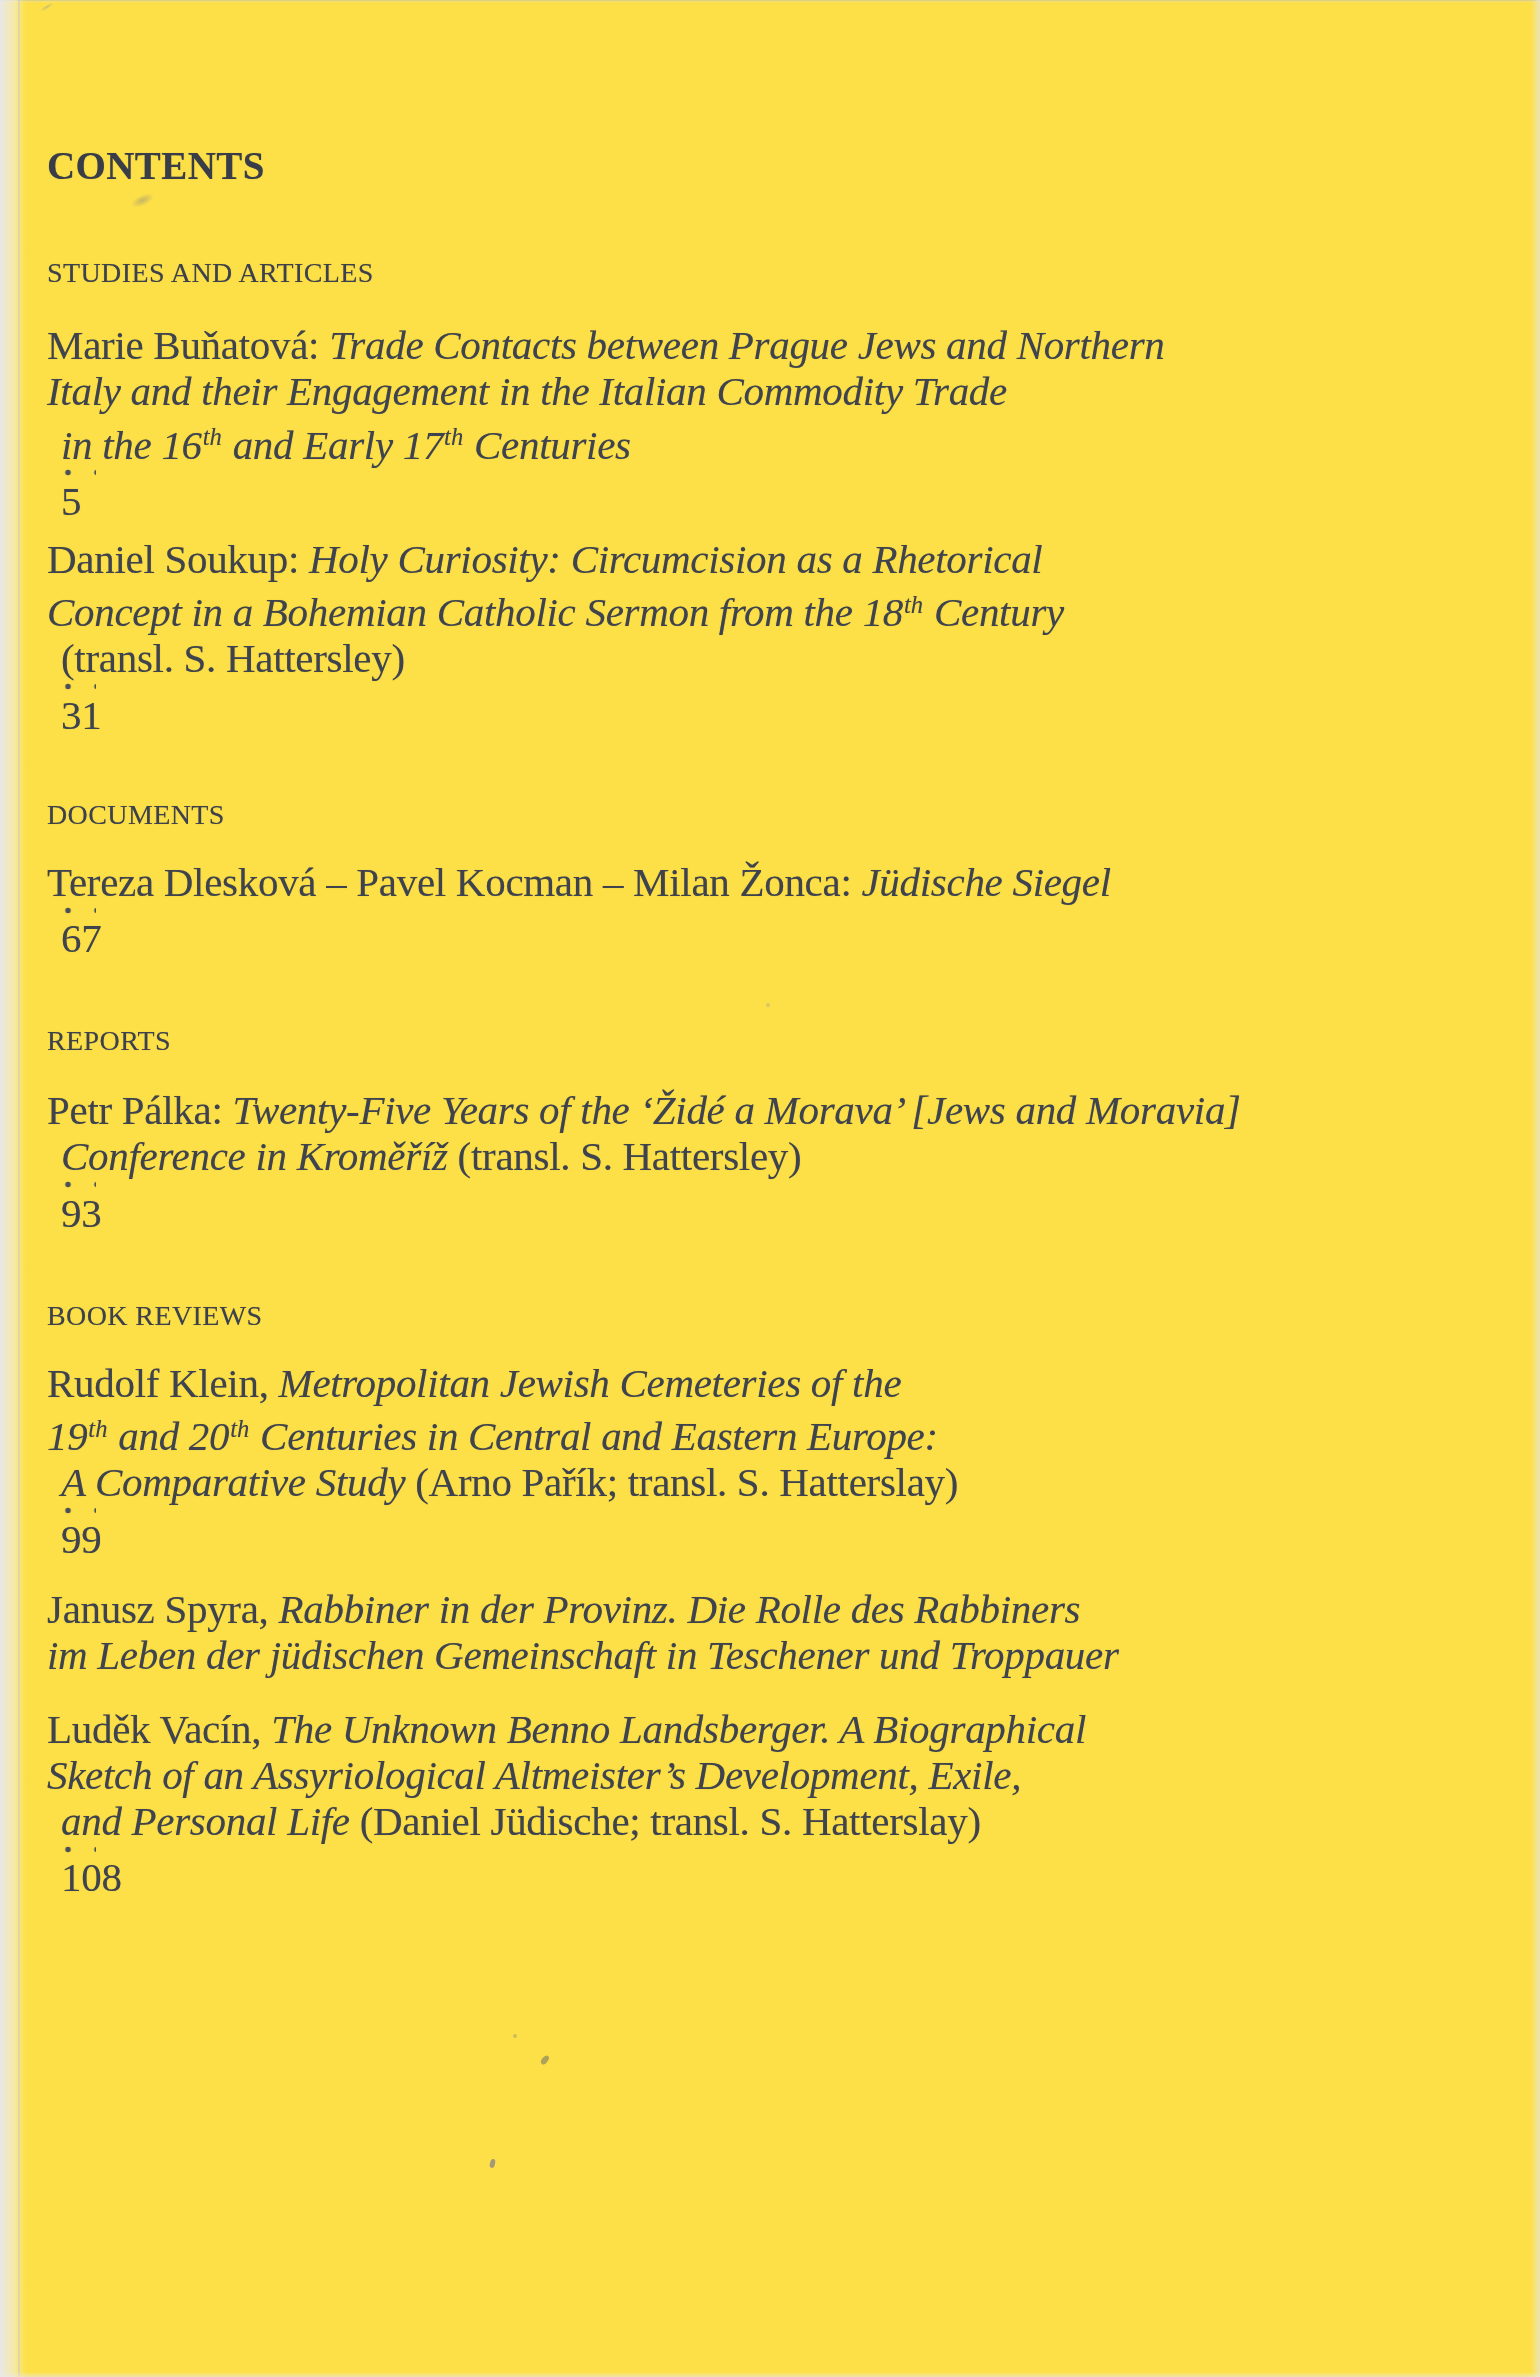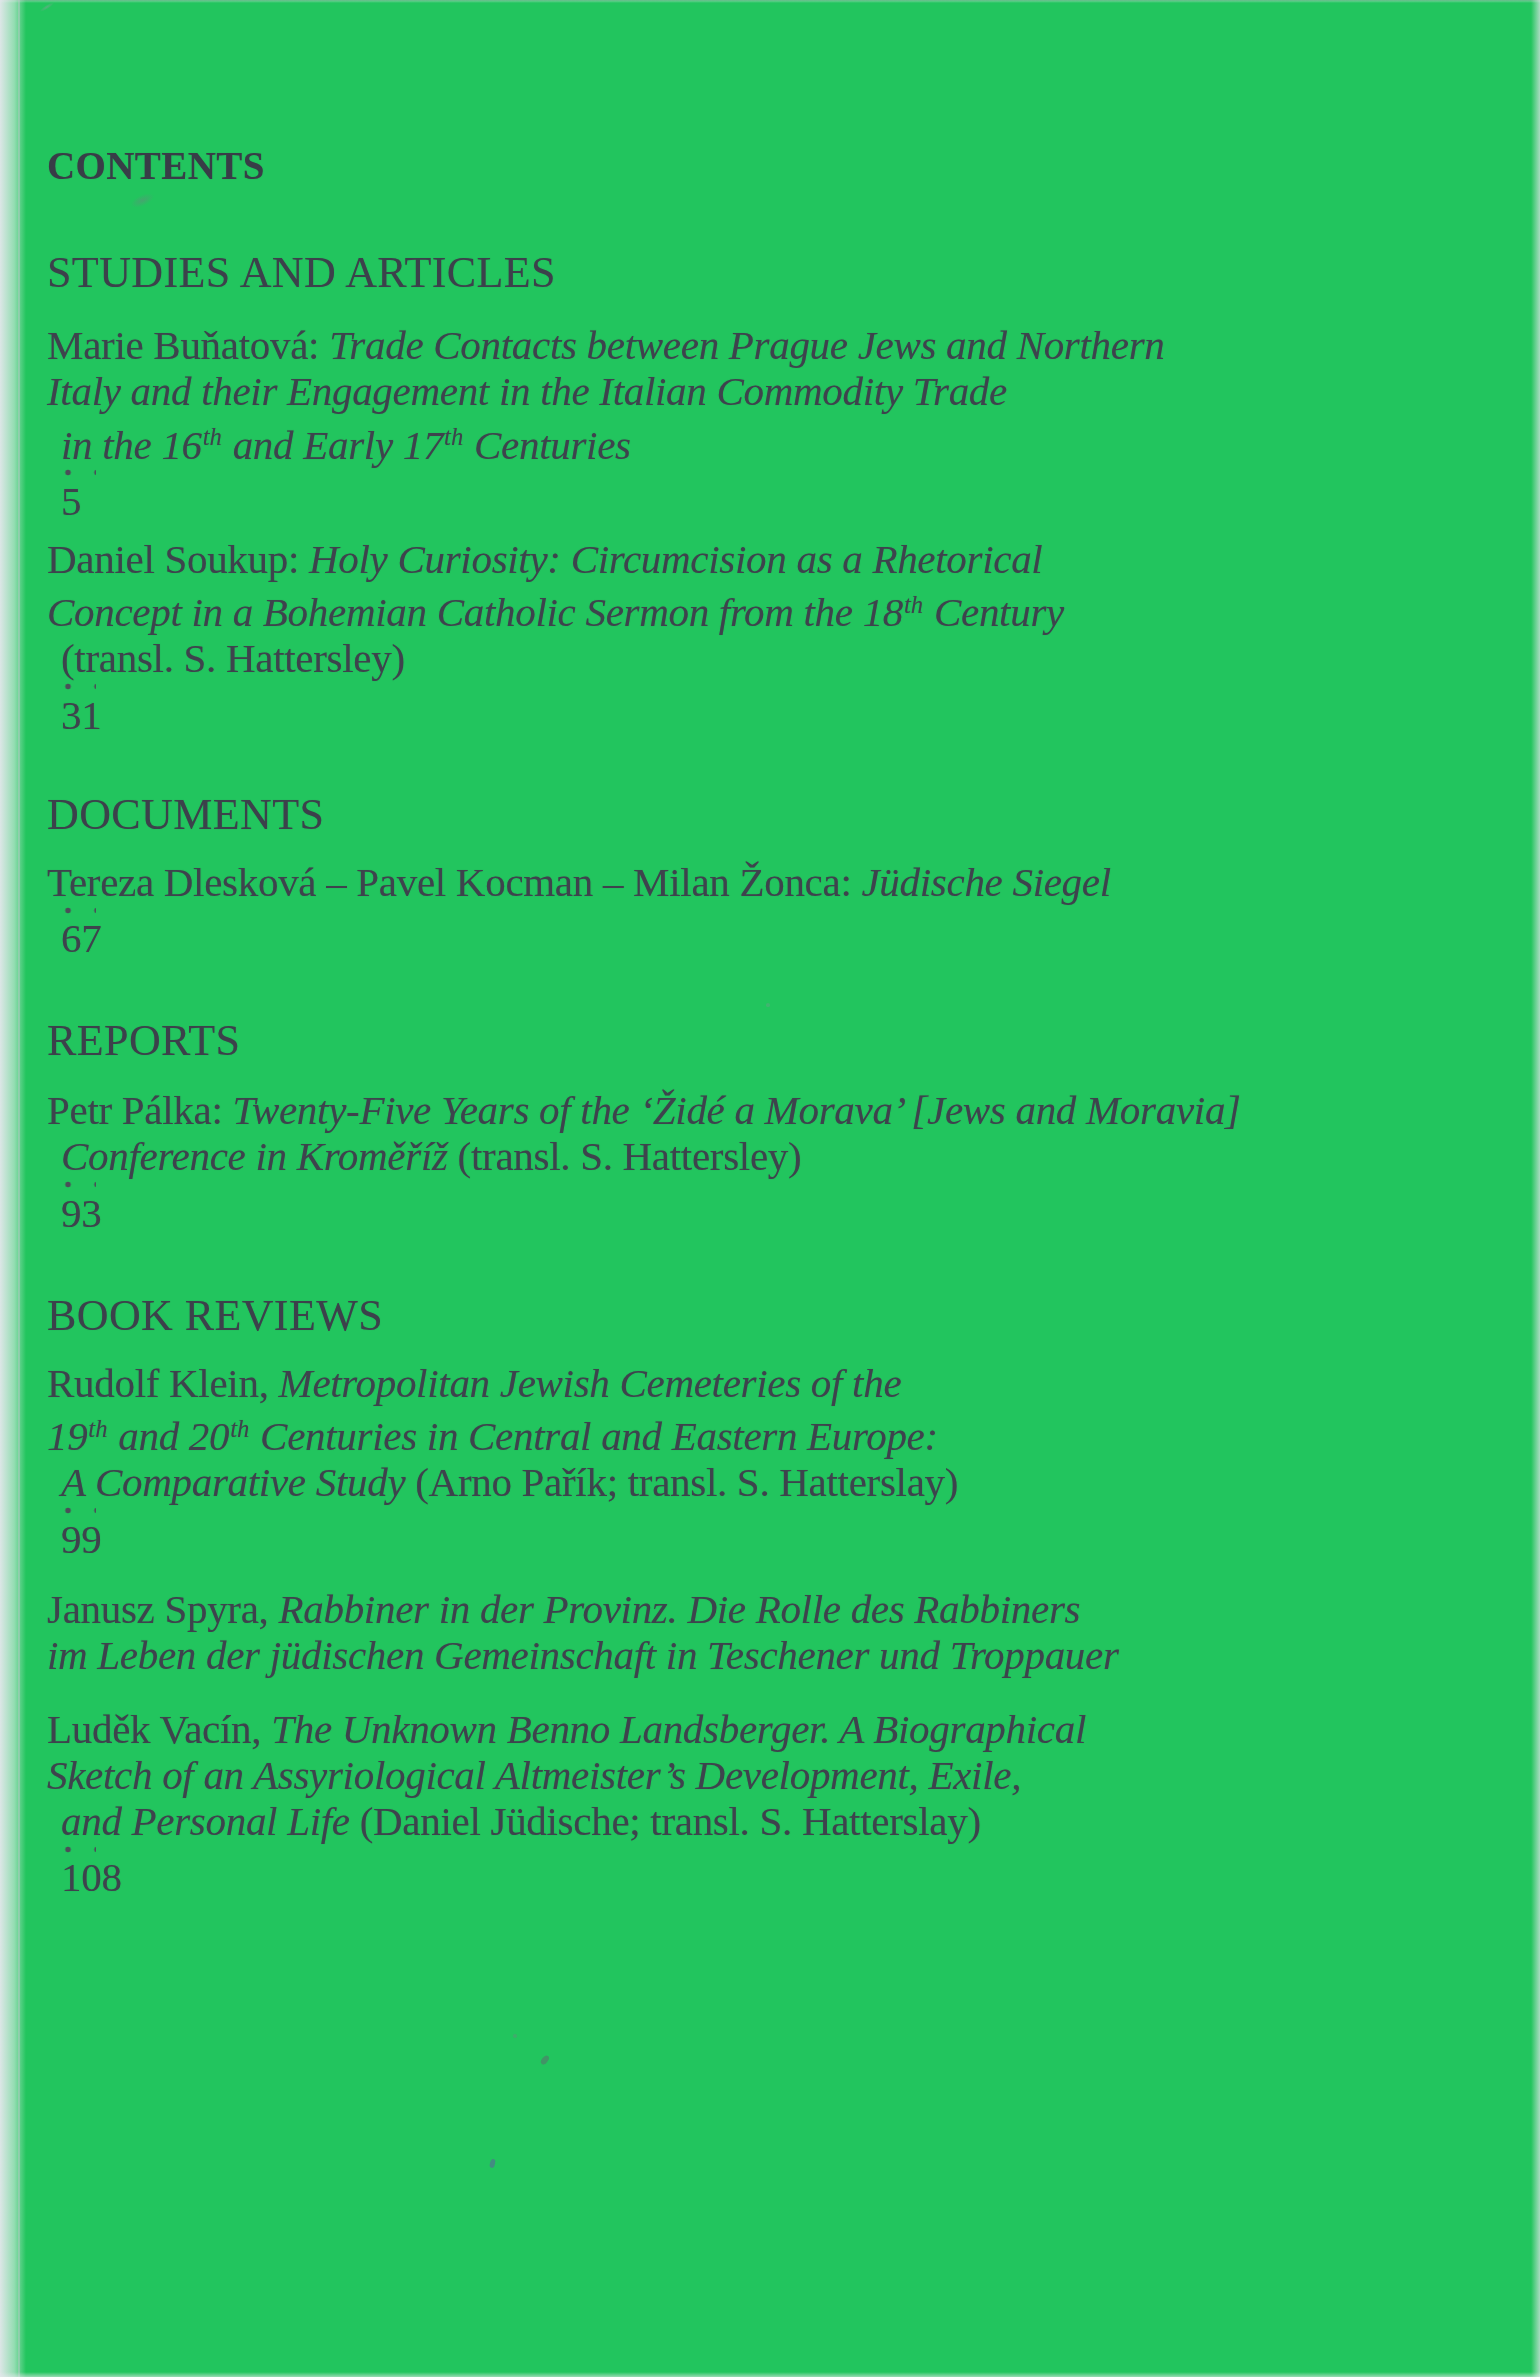--- a/index.html
+++ b/index.html
@@ -1,19 +1,19 @@
 <!DOCTYPE html>
 <html style="font-size:14px"><head>
 <meta charset="utf-8">
 <style>
   html,body{margin:0;padding:0;background:#e9e9ec;}
   .page{
     position:relative;
     width:1540px;height:2377px;
-    background:#22c55e;
+    background:#fde047;
     font-family:"Liberation Serif","DejaVu Serif",serif;
     color:#3e434d;
     overflow:hidden;
   }
   
   .edge-top{position:absolute;left:0;top:0;width:100%;height:2.6px;
     background:linear-gradient(180deg,rgba(175,178,186,.55),rgba(220,222,228,.25),transparent);}
   .edge-left{position:absolute;left:0;top:0;width:26px;height:100%;
     background:linear-gradient(90deg,rgba(231,232,238,.95),rgba(240,241,246,.55) 55%,rgba(250,250,252,0));}
   .edge-left-line{position:absolute;left:18.4px;top:0;width:1.8px;height:100%;background:rgba(196,198,206,.45);}
@@ -25,21 +25,21 @@
   .content{
     position:absolute;left:47px;top:143px;width:1286px;
     font-size:41px;line-height:46px;letter-spacing:-0.3px;
     text-shadow:0 0 0.9px rgba(62,67,77,.38);
   }
   h1.title{
     margin:0;font-size:39px;line-height:46px;font-weight:bold;
     letter-spacing:0.4px;color:#383d47;
   }
   h2.sec-head{
-    margin:0;font-size:44px;line-height:46px;font-weight:normal;
+    margin:0;font-size:28px;line-height:46px;font-weight:normal;
     letter-spacing:0.4px;color:#3c414b;
   }
   .entry{margin:0;}
   .line{white-space:nowrap;}
   .line.flex{display:flex;align-items:baseline;white-space:nowrap;flex-direction:column;}
   .seg-r{font-style:normal;}
   .seg-i{font-style:italic;}
   .seg-s{font-style:italic;font-size:.6em;vertical-align:.55em;letter-spacing:0;padding:0 0.9px;}
   .leader{
     flex:1 1 auto;display:inline-block;height:10.5px;min-width:35px;

